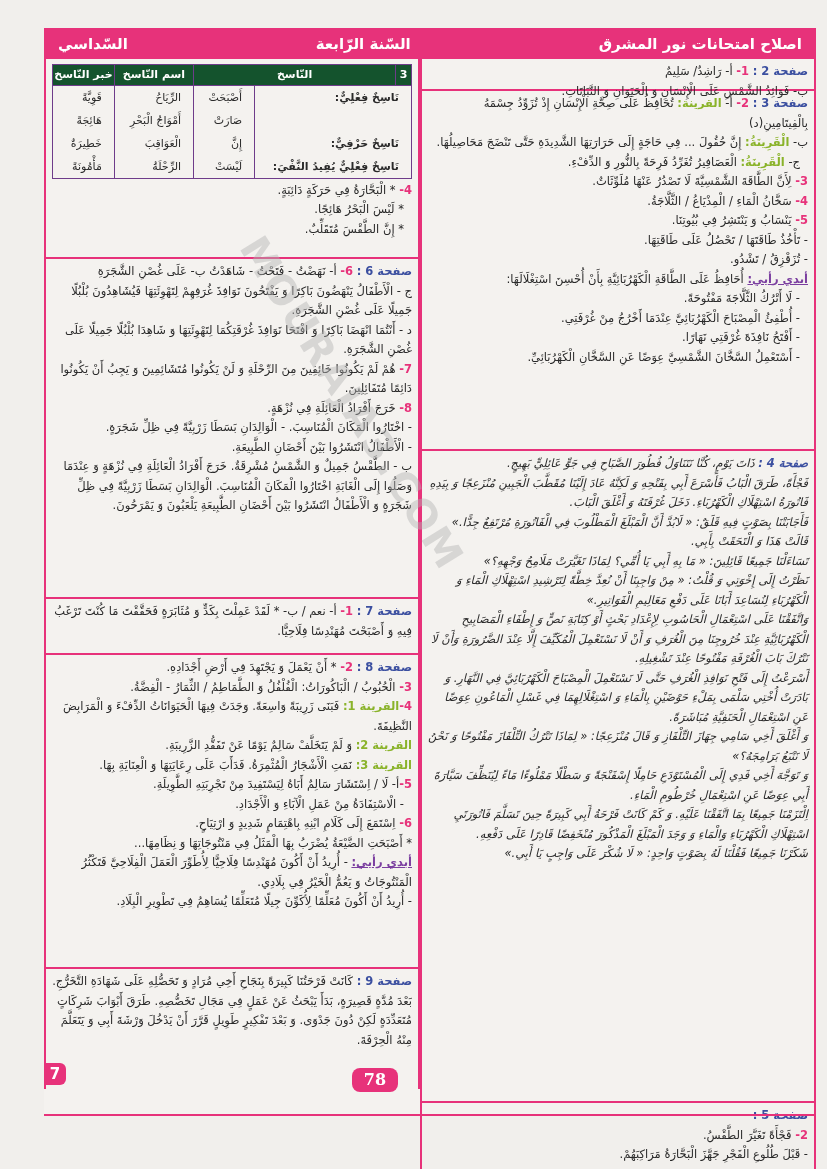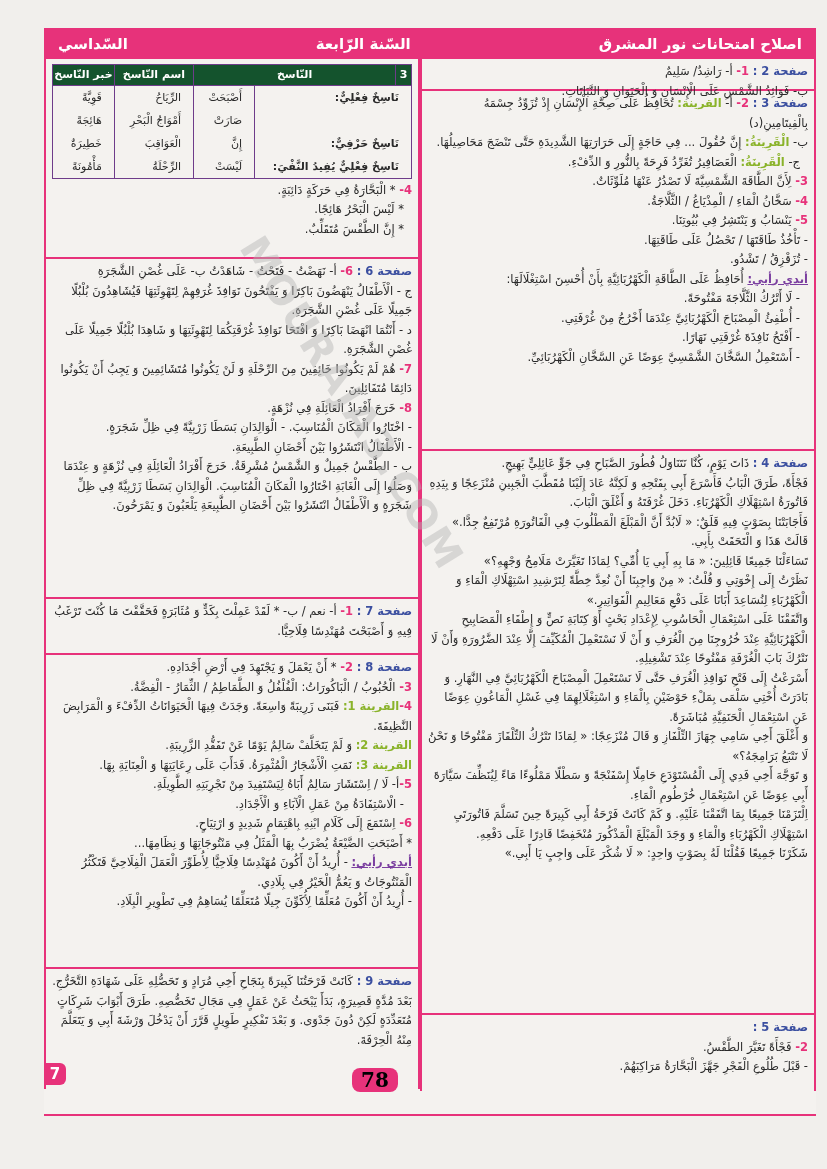--- a/index.html
+++ b/index.html
@@ -16,21 +16,21 @@
   .q { color: #8ab32a; font-weight: bold; }
   .opinion { color: #7b3fa0; font-weight: bold; text-decoration: underline; }
   .line { display: block; }
   .indent { padding-right: 8px; }
   table.nawasikh { width: 100%; border-collapse: collapse; direction: rtl; font-size: 11px; margin: 2px 0; }
   table.nawasikh th { background: #14532d; color: #fff; font-weight: bold; height: 20px; border: 1px solid #6e3c8a; font-size: 11px; }
   table.nawasikh td { border-left: 1px solid #6e3c8a; border-right: 1px solid #6e3c8a; padding: 2px 12px; vertical-align: top; line-height: 19px; }
   table.nawasikh tr:last-child td { border-bottom: 1px solid #6e3c8a; }
   .tnum { background: #e7327a; color: #fff; width: 16px; text-align: center; }
   .kind { font-weight: bold; margin-left: 44px; }
-  .pagenum { position: absolute; left: 352px; top: 1068px; width: 46px; height: 24px; background: #e7327a; color: #000000; font-weight: bold; font-size: 20px; border-radius: 8px; text-align: center; line-height: 24px; font-family: "DejaVu Serif", serif; }
+  .pagenum { position: absolute; left: 352px; top: 1068px; width: 46px; height: 24px; background: #e7327a; color: #ffffff; font-weight: bold; font-size: 16px; border-radius: 8px; text-align: center; line-height: 24px; font-family: "DejaVu Serif", serif; }
   .bottomline { position: absolute; left: 44px; top: 1114px; width: 772px; height: 2px; background: #e7327a; }
   .watermark { position: absolute; left: 160px; top: 380px; transform: rotate(58deg); font-size: 40px; font-weight: bold; color: rgba(180,180,180,0.45); letter-spacing: 2px; font-family: "DejaVu Sans", sans-serif; pointer-events: none; }
   .corner { position: absolute; width: 22px; height: 22px; background: #e7327a; color: #fff; font-weight: bold; font-size: 15px; border-radius: 6px 0 0 6px; text-align: center; line-height: 22px; }
 </style>
 </head>
 <body>
 
 <div class="page">
 
   <div class="header">
@@ -76,21 +76,21 @@
       <span class="line">
         <span class="opinion">أبدي رأيي:</span>
         <span>أُحَافِظُ عَلَى الطَّاقَةِ الْكَهْرُبَائِيَّةِ بِأَنْ أُحْسِنَ اسْتِغْلَالَهَا:</span>
       </span>
       <span class="line indent">- لَا أَتْرُكُ الثَّلَّاجَةَ مَفْتُوحَةً.</span>
       <span class="line indent">- أُطْفِئُ الْمِصْبَاحَ الْكَهْرُبَائِيَّ عِنْدَمَا أَخْرُجُ مِنْ غُرْفَتِي.</span>
       <span class="line indent">- أَفْتَحُ نَافِذَةَ غُرْفَتِي نَهَارًا.</span>
       <span class="line indent">- أَسْتَعْمِلُ السَّخَّانَ الشَّمْسِيَّ عِوَضًا عَنِ السَّخَّانِ الْكَهْرُبَائِيِّ.</span>
     </div>
 
-    <div class="box" style="height:564px;">
+    <div class="box" style="height:652px;font-style:italic;">
       <span class="line">
         <span class="pg">صفحة 4 :</span>
         <span>ذَاتَ يَوْمٍ، كُنَّا نَتَنَاوَلُ فُطُورَ الصَّبَاحِ فِي جَوٍّ عَائِلِيٍّ بَهِيجٍ.</span>
       </span>
       <span class="line">فَجْأَةً، طَرَقَ الْبَابُ فَأَسْرَعَ أَبِي بِفَتْحِهِ وَ لَكِنَّهُ عَادَ إِلَيْنَا مُقَطَّبَ الْجَبِينِ مُنْزَعِجًا وَ بِيَدِهِ فَاتُورَةُ اسْتِهْلَاكِ الْكَهْرُبَاءِ. دَخَلَ غُرْفَتَهُ وَ أَغْلَقَ الْبَابَ.</span>
       <span class="line">فَأَجَابَتْنَا بِصَوْتٍ فِيهِ قَلَقٌ: « لَابُدَّ أَنَّ الْمَبْلَغَ الْمَطْلُوبَ فِي الْفَاتُورَةِ مُرْتَفِعٌ جِدًّا.» قَالَتْ هَذَا وَ الْتَحَقَتْ بِأَبِي.</span>
       <span class="line">تَسَاءَلْنَا جَمِيعًا قَائِلِينَ: « مَا بِهِ أَبِي يَا أُمِّي؟ لِمَاذَا تَغَيَّرَتْ مَلَامِحُ وَجْهِهِ؟»</span>
       <span class="line">نَظَرْتُ إِلَى إِخْوَتِي وَ قُلْتُ: « مِنْ وَاجِبِنَا أَنْ نُعِدَّ خِطَّةً لِتَرْشِيدِ اسْتِهْلَاكِ الْمَاءِ وَ الْكَهْرُبَاءِ لِنُسَاعِدَ أَبَانَا عَلَى دَفْعِ مَعَالِيمِ الْفَوَاتِيرِ.»</span>
       <span class="line">وَاتَّفَقْنَا عَلَى اسْتِعْمَالِ الْحَاسُوبِ لِإِعْدَادِ بَحْثٍ أَوْ كِتَابَةِ نَصٍّ وَ إِطْفَاءِ الْمَصَابِيحِ الْكَهْرُبَائِيَّةِ عِنْدَ خُرُوجِنَا مِنَ الْغُرَفِ وَ أَنْ لَا نَسْتَعْمِلَ الْمُكَيِّفَ إِلَّا عِنْدَ الضَّرُورَةِ وَأَنْ لَا نَتْرُكَ بَابَ الْغُرْفَةِ مَفْتُوحًا عِنْدَ تَشْغِيلِهِ.</span>
       <span class="line">أَسْرَعْتُ إِلَى فَتْحِ نَوَافِذِ الْغُرَفِ حَتَّى لَا نَسْتَعْمِلَ الْمِصْبَاحَ الْكَهْرُبَائِيَّ فِي النَّهَارِ. وَ بَادَرَتْ أُخْتِي سَلْمَى بِمَلْءِ حَوْضَيْنِ بِالْمَاءِ وَ اسْتِغْلَالِهِمَا فِي غَسْلِ الْمَاعُونِ عِوَضًا عَنِ اسْتِعْمَالِ الْحَنَفِيَّةِ مُبَاشَرَةً.</span>

